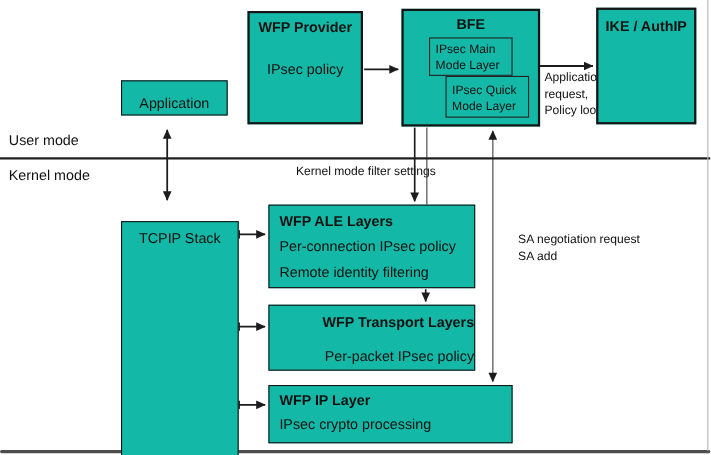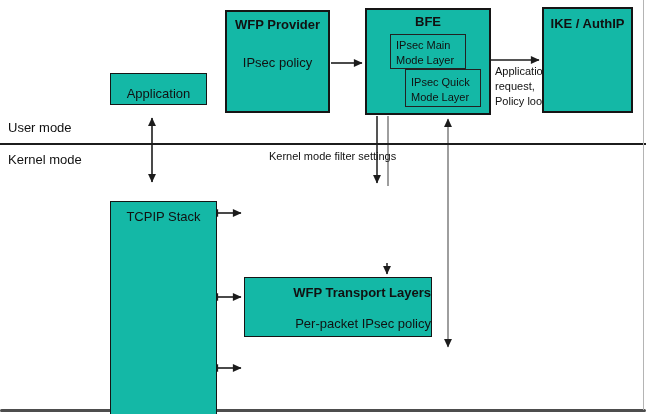--- a/index.html
+++ b/index.html
@@ -64,20 +64,24 @@
   <div class="lbl t13" style="left:8px;top:152px;">Kernel mode</div>
 
   <div class="lbl t11" style="left:257px;top:150px;">Kernel mode filter settings</div>
 
   <div class="lbl t11" style="left:483px;top:64px;line-height:15px;">
     <div>Application</div>
     <div>request,</div>
     <div>Policy lookup</div>
   </div>
 
+  <div class="lbl t11" style="left:459px;top:211px;line-height:15px;">
+    <div>SA negotiation request</div>
+    <div>SA add</div>
+  </div>
 
   <div class="box b15 center" style="left:110px;top:73px;width:97px;height:32px;">
     <div class="t13" style="margin-top:12px;">Application</div>
   </div>
 
   <div class="box b2 center" style="left:225px;top:10px;width:105px;height:103px;">
     <div class="title" style="margin-top:5px;">WFP Provider</div>
     <div class="t13" style="margin-top:23px;">IPsec policy</div>
   </div>
 
@@ -94,20 +98,29 @@
   </div>
 
   <div class="box b2 center" style="left:542px;top:7px;width:91px;height:106px;">
     <div class="title" style="margin-top:7px;">IKE / AuthIP</div>
   </div>
 
   <div class="box b15 center" style="left:110px;top:201px;width:107px;height:218px;">
     <div class="t13" style="margin-top:7px;">TCPIP Stack</div>
   </div>
 
+  <div class="box b15 pad-left" style="left:244px;top:186px;width:188px;height:76px;">
+    <div class="title" style="margin-top:6px;">WFP ALE Layers</div>
+    <div class="t13" style="margin-top:8px;">Per-connection IPsec policy</div>
+    <div class="t13" style="margin-top:9px;">Remote identity filtering</div>
+  </div>
 
   <div class="box b15 pad-left" style="left:244px;top:277px;width:188px;height:60px;text-align:right;">
     <div class="title" style="margin-top:7px;">WFP Transport Layers</div>
     <div class="t13" style="margin-top:16px;">Per-packet IPsec policy</div>
   </div>
 
+  <div class="box b15 pad-left" style="left:244px;top:350px;width:222px;height:53px;">
+    <div class="title" style="margin-top:5px;">WFP IP Layer</div>
+    <div class="t13" style="margin-top:7px;">IPsec crypto processing</div>
+  </div>
 
 </div>
 
 </body></html>

